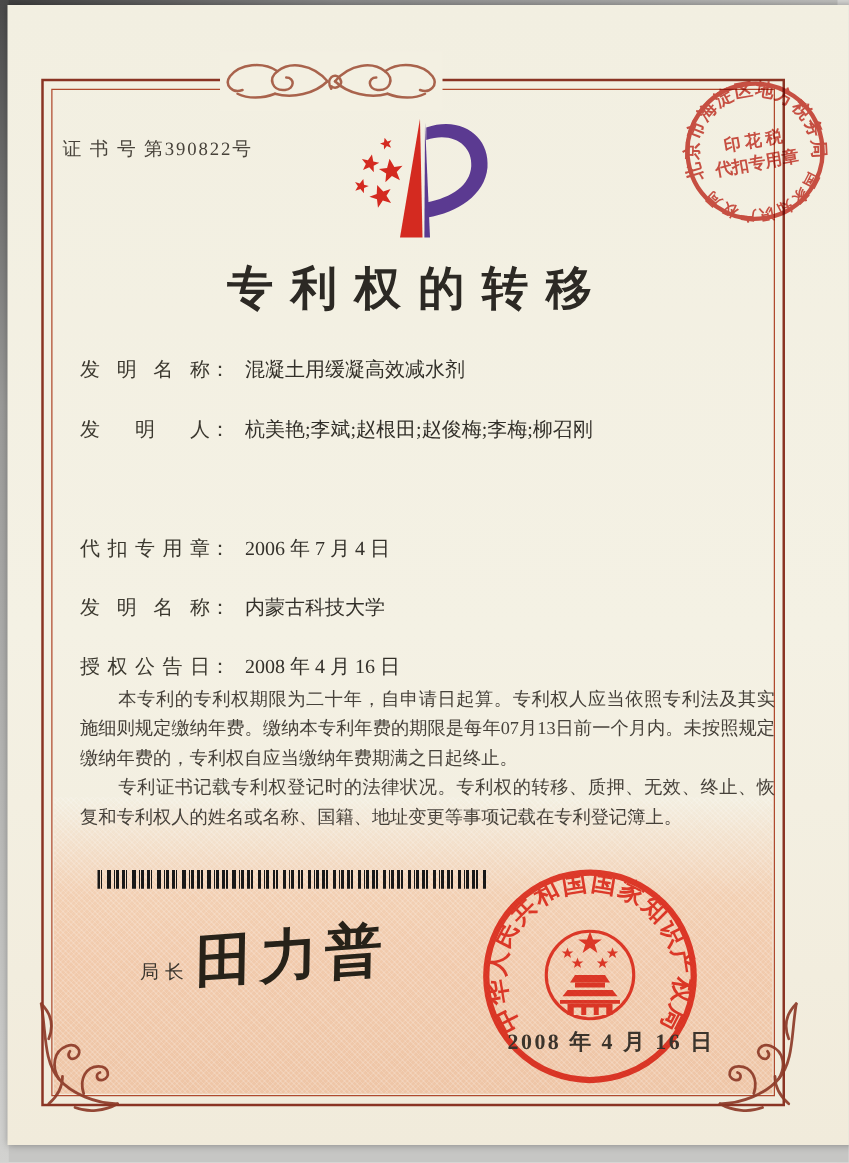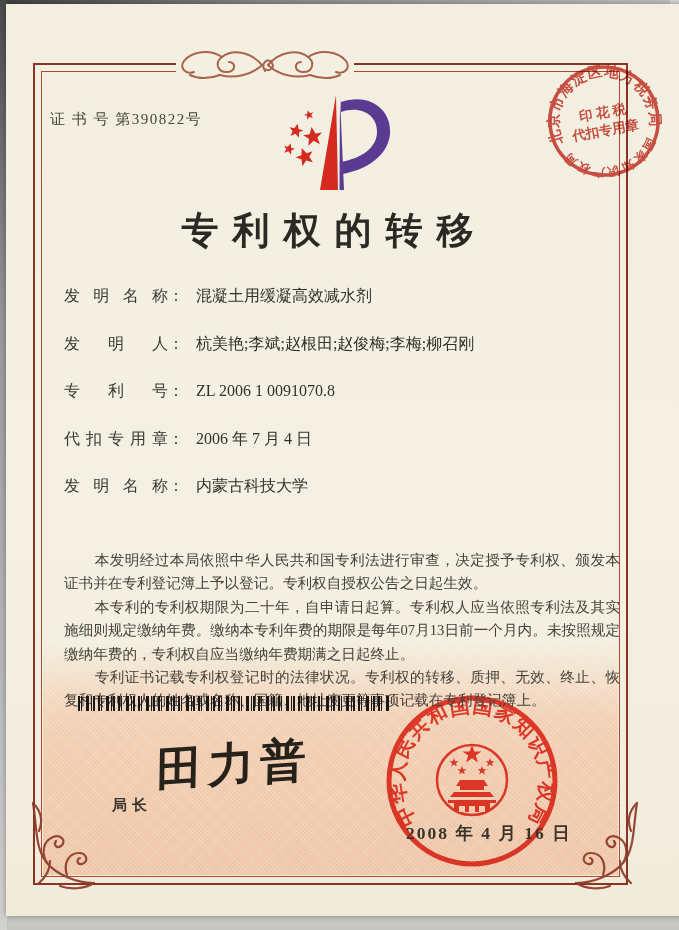--- a/index.html
+++ b/index.html
@@ -55,22 +55,22 @@
   .body-block{position:absolute;left:58px;top:545px;width:556px;z-index:3;}
   .body-par{margin:0;font-size:14.6px;line-height:23.4px;text-indent:2.1em;
     text-align:justify;color:#46413a;}
   .barcode{position:absolute;left:72px;top:692px;width:312px;height:15px;z-index:3;
     background:repeating-linear-gradient(90deg,
       #181818 0 2px,transparent 2px 3px,
       #181818 3px 4px,transparent 4px 8px,
       #181818 8px 11px,transparent 11px 13px,
       #181818 13px 14px,transparent 14px 15px,
       #181818 15px 17px,transparent 17px 20px);}
-  .sig-label{position:absolute;left:106px;top:792px;font-size:15px;letter-spacing:5px;
-    color:#3a352d;z-index:3;font-weight:bold;}
+  .sig-label{position:absolute;left:106px;top:764px;font-size:15px;letter-spacing:5px;
+    color:#3a352d;z-index:3;}
   .sig-name{position:absolute;left:150px;top:730px;font-size:46px;font-weight:600;
     letter-spacing:6px;color:#272219;transform:rotate(-4deg) skewX(-5deg);z-index:3;}
   .main-seal{position:absolute;left:378px;top:689px;width:176px;height:176px;z-index:2;
     mix-blend-mode:multiply;opacity:.95;}
   .issue-date{position:absolute;left:400px;top:817px;font-size:17.5px;font-weight:600;
     letter-spacing:2px;color:#3b342c;z-index:3;}
   .page-footer{position:absolute;left:250px;top:846px;width:180px;text-align:center;
     font-size:12.5px;color:#4e3326;z-index:3;}
   .tax-stamp{position:absolute;left:538px;top:57px;width:120px;height:120px;z-index:5;
     mix-blend-mode:multiply;opacity:.9;}
@@ -156,32 +156,31 @@
   </div>
 
   <div class="doc-title">专利权的转移</div>
 
   <div class="field-row r2">
     <span class="f-label">发明人</span><span class="f-colon">：</span><span class="f-value">杭美艳;李斌;赵根田;赵俊梅;李梅;柳召刚</span>
   </div>
   <div class="field-row r1">
     <span class="f-label">发明名称</span><span class="f-colon">：</span><span class="f-value">混凝土用缓凝高效减水剂</span>
   </div>
-  <div class="field-row r3">
-    <span class="f-label">专利号</span><span class="f-colon">：</span><span class="f-value">ZL 2006 1 0091070.8</span>
-  </div>
   <div class="field-row r4">
     <span class="f-label">代扣专用章</span><span class="f-colon">：</span><span class="f-value">2006 年 7 月 4 日</span>
   </div>
   <div class="field-row r5">
     <span class="f-label">发明名称</span><span class="f-colon">：</span><span class="f-value">内蒙古科技大学</span>
   </div>
+  <div class="field-row r6">
+    <span class="f-label">授权公告日</span><span class="f-colon">：</span><span class="f-value">2008 年 4 月 16 日</span>
+  </div>
 
   <div class="body-block">
-    <p class="body-par">本发明经过本局依照中华人民共和国专利法进行审查，决定授予专利权、颁发本证书并在专利登记簿上予以登记。专利权自授权公告之日起生效。</p>
     <p class="body-par">本专利的专利权期限为二十年，自申请日起算。专利权人应当依照专利法及其实施细则规定缴纳年费。缴纳本专利年费的期限是每年07月13日前一个月内。未按照规定缴纳年费的，专利权自应当缴纳年费期满之日起终止。</p>
     <p class="body-par">专利证书记载专利权登记时的法律状况。专利权的转移、质押、无效、终止、恢复和专利权人的姓名或名称、国籍、地址变更等事项记载在专利登记簿上。</p>
   </div>
 
   <div class="barcode"></div>
 
   <div class="sig-label">局长</div>
   <div class="sig-name">田力普</div>
 
   <div class="main-seal">

